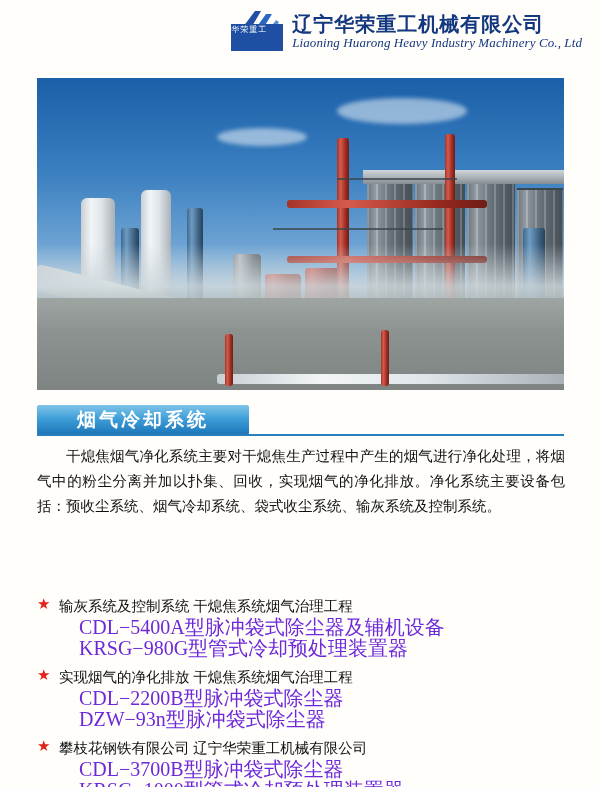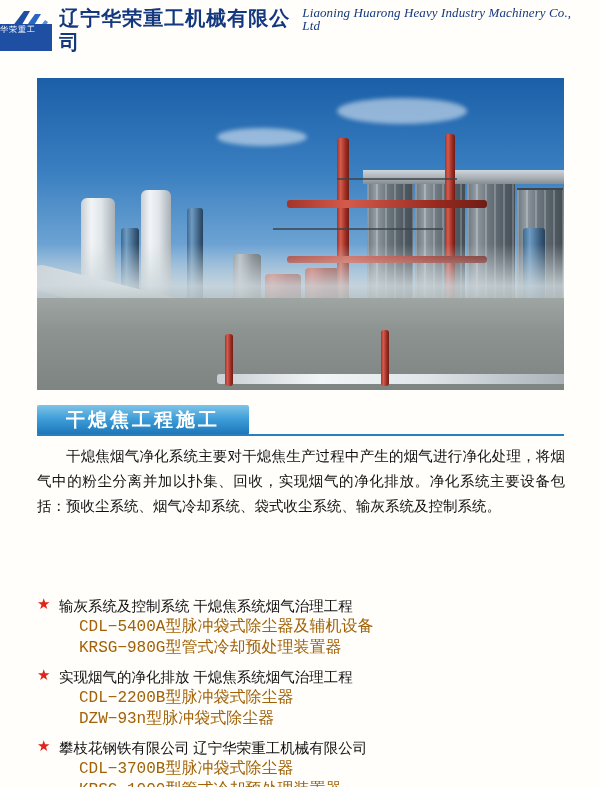--- a/index.html
+++ b/index.html
@@ -63,21 +63,21 @@
     background: #1f4fa3;
     color: #ffffff;
     font-size: 8px;
     line-height: 12px;
     text-align: left;
     letter-spacing: 1px;
     font-family: "Liberation Sans", sans-serif;
   }
   .logo-text {
     display: flex;
-    flex-direction: row;
+    flex-direction: column;
     justify-content: space-between;
   }
   .company-cn {
     font-size: 20px;
     font-weight: bold;
     color: #14387f;
     letter-spacing: 1px;
     line-height: 24px;
     font-family: "Liberation Sans", sans-serif;
   }
@@ -233,25 +233,25 @@
     font-size: 15px;
     line-height: 15px;
   }
   .proj-title {
     font-size: 14.5px;
     line-height: 21px;
     color: #111;
     font-family: "Liberation Serif", serif;
   }
   .proj-line {
-    font-size: 16px;
+    font-size: 20px;
     line-height: 21px;
-    color: #a16207;
+    color: #6d28d9;
     padding-left: 20px;
-    font-family: Liberation Mono, monospace;
+    font-family: Liberation Serif, serif;
   }
 </style>
 </head>
 <body>
 
 <div class="page">
 
   <div class="header">
     <div class="logo-wrap">
       <div class="logo-mark">
@@ -315,21 +315,21 @@
 
     <div class="haze"></div>
     <div class="ground"></div>
 
     <div class="pipe white" style="left:180px; top:296px; width:350px; height:10px;"></div>
     <div class="pipe red" style="left:188px; top:256px; width:8px; height:52px;"></div>
     <div class="pipe red" style="left:344px; top:252px; width:8px; height:56px;"></div>
   </div>
 
   <div class="title-bar">
-    <span>干熄焦工程施工</span>
+    <span>烟气冷却系统</span>
   </div>
   <div class="title-rule"></div>
 
   <div class="body-text">
     <p>干熄焦烟气净化系统主要对干熄焦生产过程中产生的烟气进行净化处理，将烟气中的粉尘分离并加以扑集、回收，实现烟气的净化排放。净化系统主要设备包括：预收尘系统、烟气冷却系统、袋式收尘系统、输灰系统及控制系统。</p>
   </div>
 
   <div class="projects">
 
     <div class="project">

